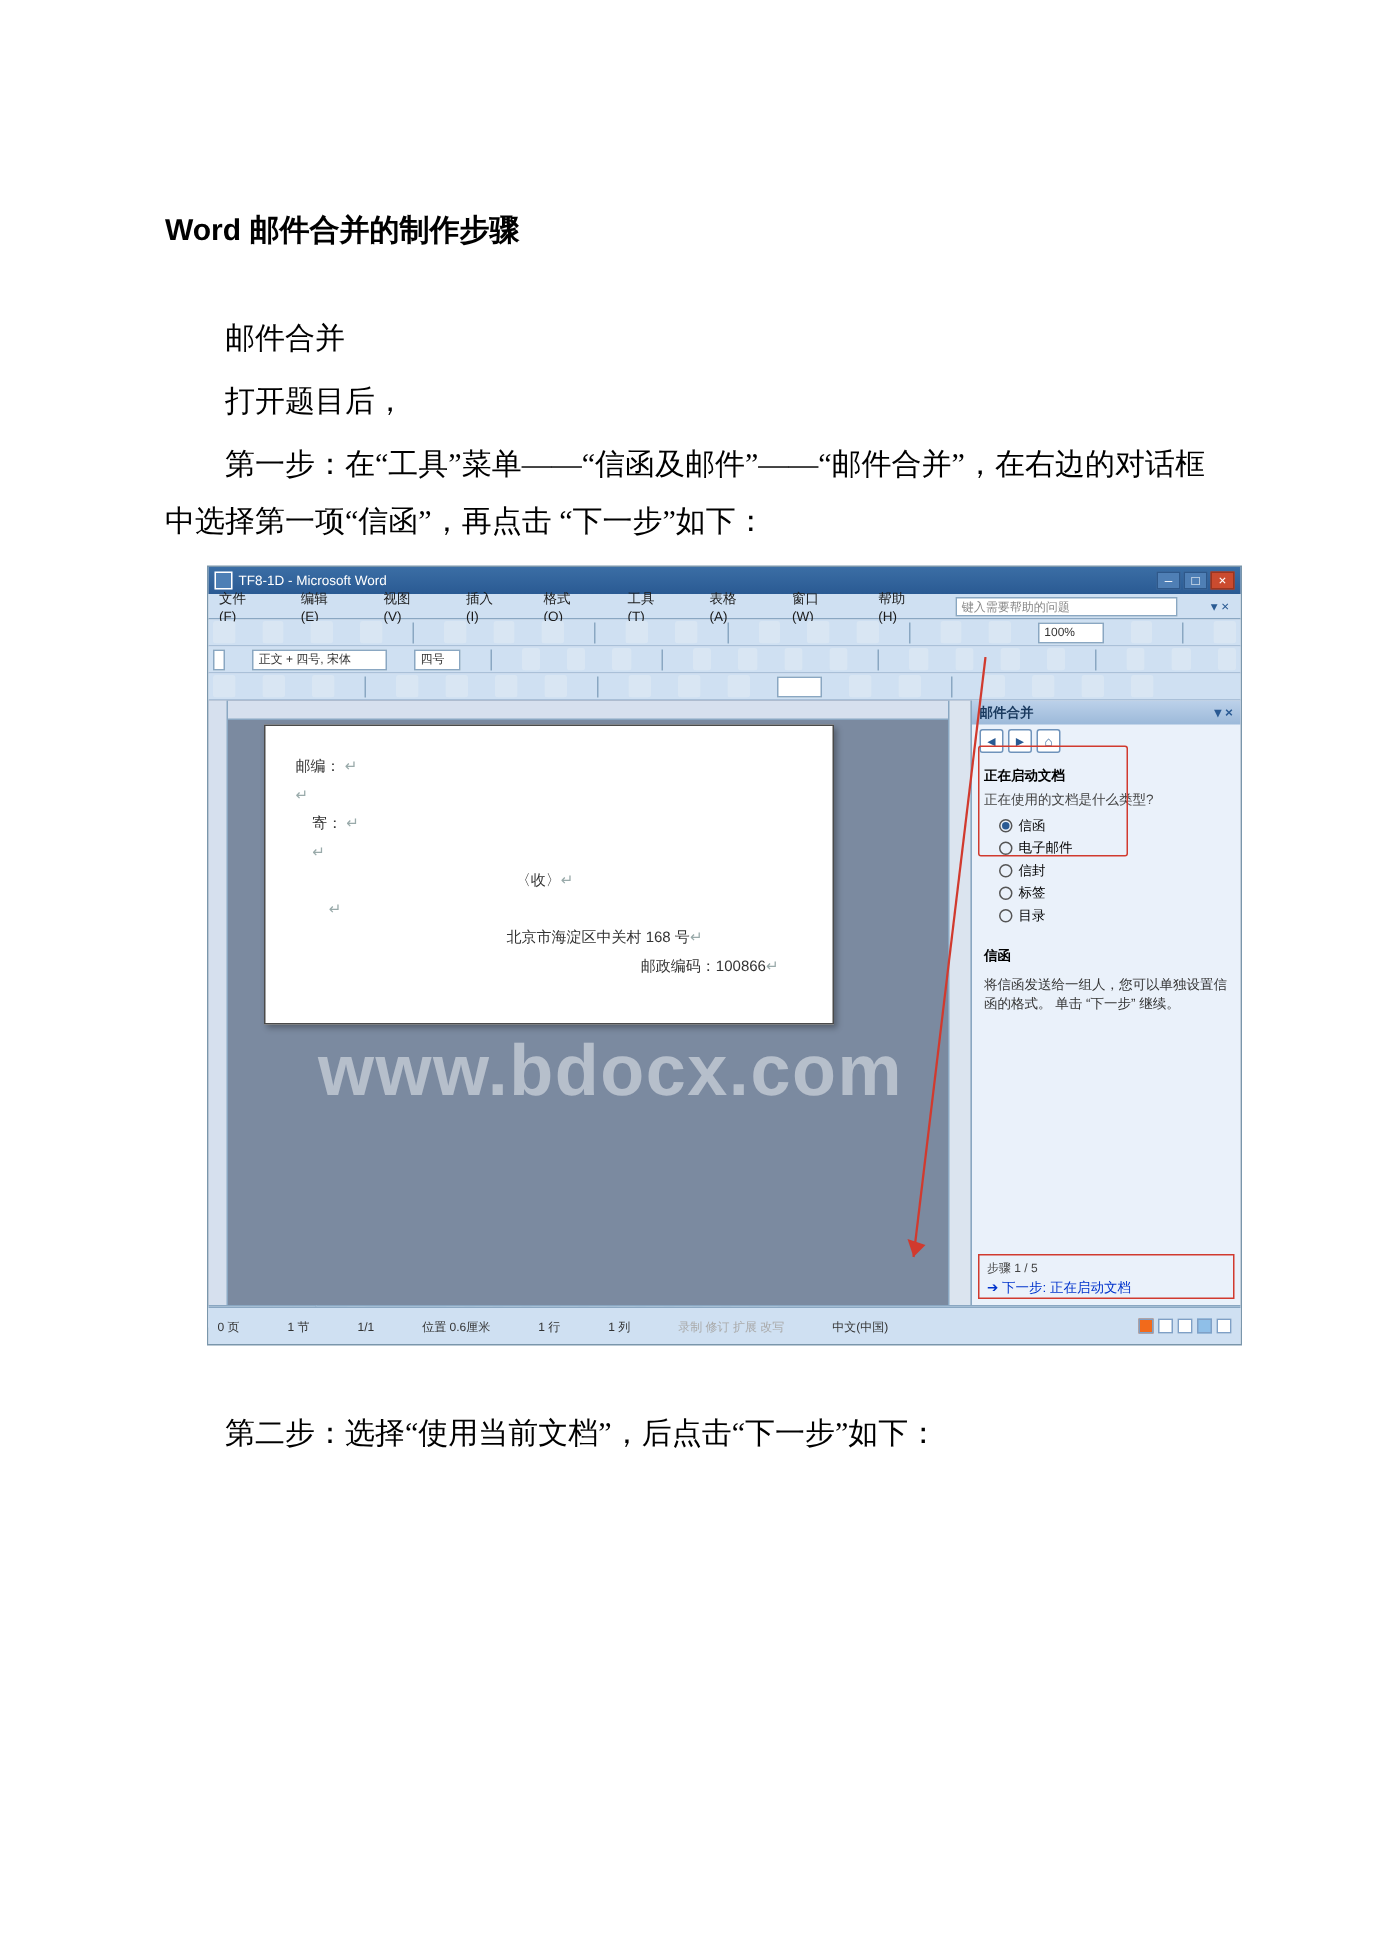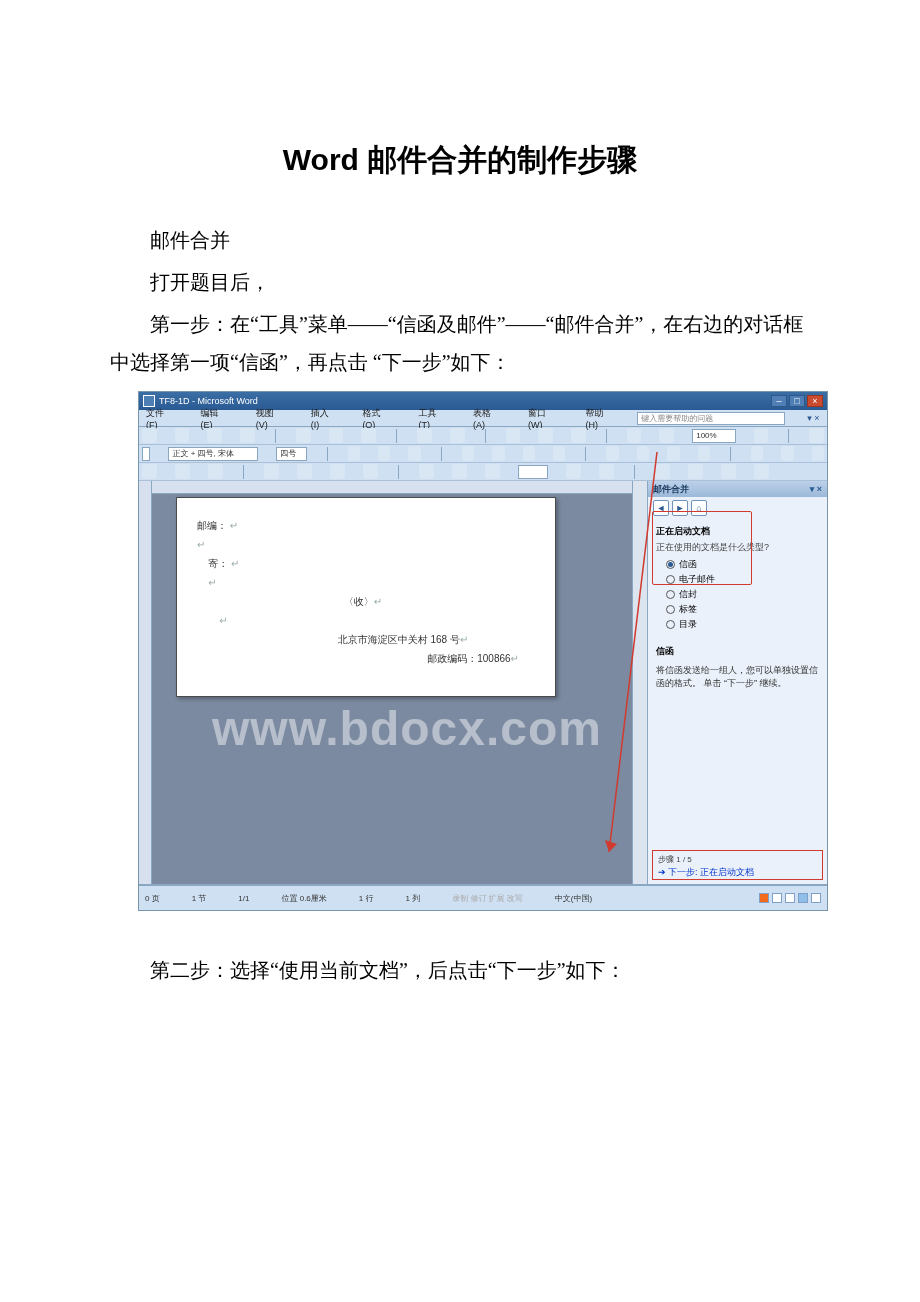--- a/index.html
+++ b/index.html
@@ -7,23 +7,22 @@
     background: #fff;
     font-family: "SimSun", "Songti SC", serif;
     width: 920px;
     height: 1302px;
     position: relative;
   }
   .page {
     padding: 140px 110px 60px 110px;
   }
   .title {
-    font-size: 30px;
+    font-size: 20px;
     font-weight: 700;
-    text-align: center;
     margin-bottom: 40px;
     font-family: "SimHei", "Microsoft YaHei", sans-serif;
   }
   .para {
     font-size: 20px;
     line-height: 1.9;
     text-indent: 2em;
     margin-bottom: 4px;
   }
   .screenshot {

